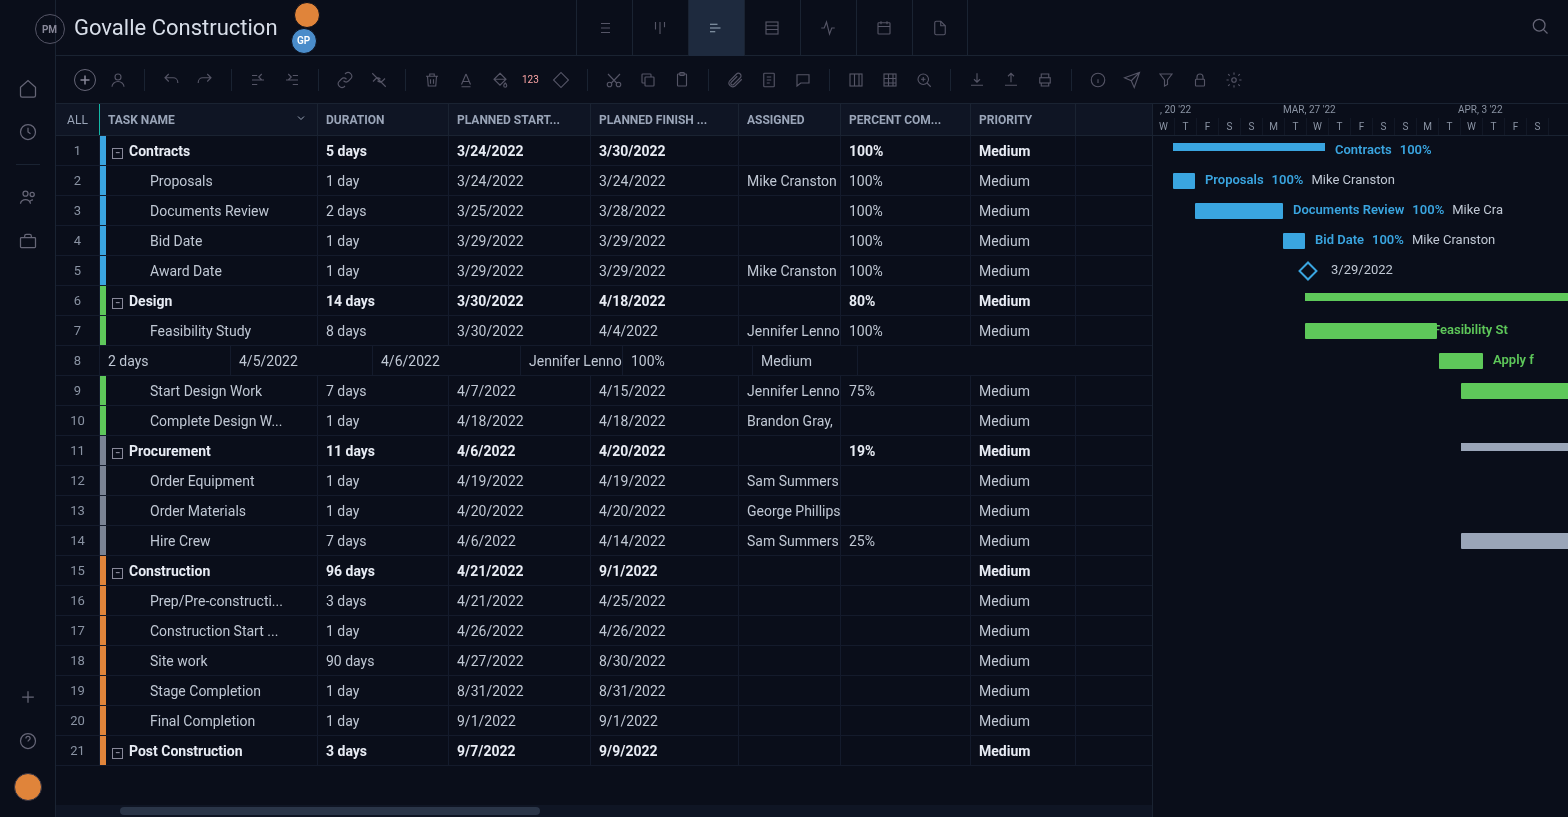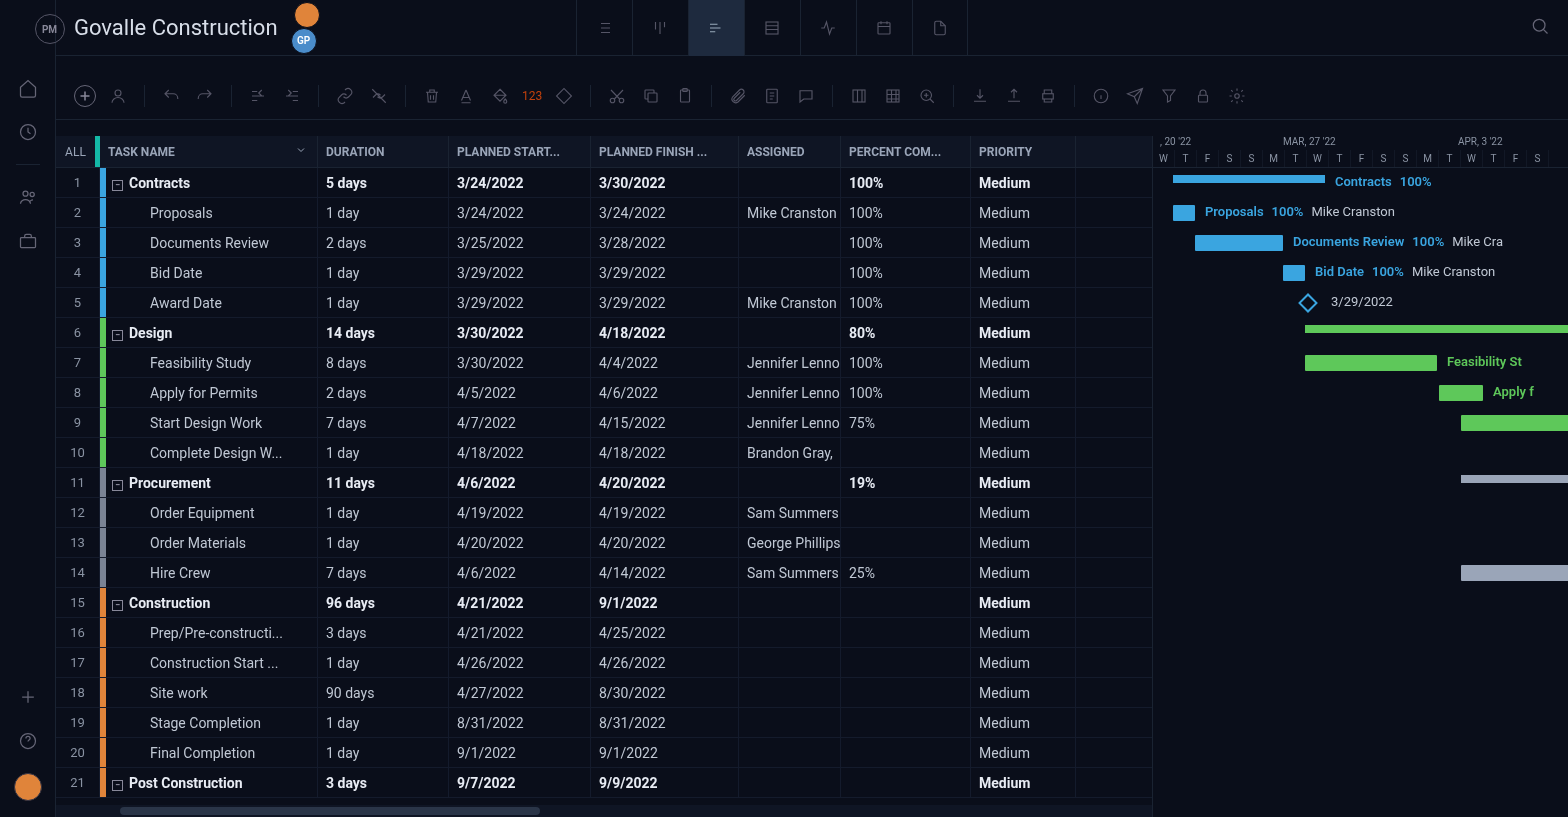--- a/index.html
+++ b/index.html
@@ -3,43 +3,43 @@
 <meta charset="utf-8">
 <style>
 * { margin:0; padding:0; box-sizing:border-box; font-family:-apple-system,BlinkMacSystemFont,"Segoe UI",Roboto,sans-serif; }
 body { background:#0a0e1a; color:#c5cdd9; width:1568px; height:817px; overflow:hidden; display:flex; }
 .left-rail { width:56px; background:#0a0e1a; border-right:1px solid #1a2332; display:flex; flex-direction:column; align-items:center; padding-top:14px; gap:20px; flex-shrink:0; }
 .left-rail .logo { width:30px; height:30px; border:1.5px solid #556; border-radius:50%; display:flex; align-items:center; justify-content:center; font-size:10px; font-weight:700; color:#889; margin-bottom:12px;margin-left:44px; }
 .left-rail .rail-icon { width:24px; height:24px; display:flex; align-items:center; justify-content:center; color:#667; cursor:pointer; }
 .left-rail .rail-icon svg { width:20px; height:20px; }
 .left-rail .spacer { flex:1; }
 .left-rail .avatar-bottom { width:28px; height:28px; border-radius:50%; background:#e0843a; border:1px solid #334; margin-bottom:16px; }
-.main { flex:1; display:flex; flex-direction:column; min-width:0;gap:16px; }
+.main { flex:1; display:flex; flex-direction:column; min-width:0; }
 .header { height:56px; display:flex; align-items:center; padding:0 18px; border-bottom:1px solid #1a2332; gap:16px; }
 .project-title { font-size:22px; color:#d8dee9; font-weight:400; }
 .avatar-group { display:flex; align-items:center;flex-direction:column; }
 .avatar-group .av { width:26px; height:26px; border-radius:50%; border:1px solid #0a0e1a; margin-left:-6px; }
 .avatar-group .av:first-child { margin-left:0; background:#e0843a; }
 .avatar-group .av.gp { background:#4a8cca; display:flex; align-items:center; justify-content:center; font-size:10px; font-weight:600; color:#fff; }
 .view-tabs { display:flex; margin-left:240px; gap:0; }
 .view-tab { width:56px; height:56px; display:flex; align-items:center; justify-content:center; color:#556; cursor:pointer; border-left:1px solid #1a2332; }
 .view-tab:last-child { border-right:1px solid #1a2332; }
 .view-tab.active { background:#1e2a3e; color:#9ab; }
 .view-tab svg { width:18px; height:18px; }
 .header .search-right { margin-left:auto; color:#667; cursor:pointer; }
 .toolbar { height:48px; display:flex; align-items:center; padding:0 18px; gap:10px; border-bottom:1px solid #1a2332; }
 .toolbar .tb { width:24px; height:24px; display:flex; align-items:center; justify-content:center; color:#556; cursor:pointer; }
 .toolbar .tb svg { width:18px; height:18px; }
 .toolbar .tb.circ { border:1.5px solid #667; border-radius:50%; width:22px; height:22px; color:#889; }
 .toolbar .sep { width:1px; height:22px; background:#1a2332; margin:0 4px; }
-.toolbar .num { font-size:12px; color:#c2410c; }
+.toolbar .num { font-size:10px; color:#fca5a5; }
 .content { flex:1; display:flex; min-height:0; }
 .grid-area { width:1096px; display:flex; flex-direction:column; min-height:0; flex-shrink:0; }
 .grid-header { display:flex; height:32px; background:#0f1524; border-bottom:1px solid #1a2332; font-size:12px; color:#9aa5b8; }
-.grid-header .allcol { width:44px; display:flex; align-items:center; justify-content:center; border-right:5px solid #14b8a6; }
+.grid-header .allcol { width:44px; display:flex; align-items:center; justify-content:center; border-right:1px solid #14b8a6; }
 .gh-cell { display:flex; align-items:center; padding:0 8px; border-right:1px solid #1a2332; white-space:nowrap; overflow:hidden; text-overflow:ellipsis;font-weight:bold; }
 .col-task{width:218px} .col-dur{width:131px} .col-start{width:142px} .col-finish{width:148px} .col-assign{width:102px} .col-pct{width:130px} .col-pri{width:105px}
 .task-header-dd { margin-left:auto; padding:2px; }
 .grid-body { flex:1; overflow-y:hidden; }
 .row { display:flex; height:30px; border-bottom:1px solid #141b2c; font-size:14px; align-items:stretch; }
 .row .numcol { width:44px; display:flex; align-items:center; justify-content:center; color:#8a93a3; border-right:1px solid #141b2c; font-size:13px; }
 .cell { display:flex; align-items:center; padding:0 8px; border-right:1px solid #141b2c; color:#c0c8d4; white-space:nowrap; overflow:hidden; text-overflow:ellipsis; }
 .task-cell { width:218px; padding:0; display:flex; align-items:center; }
 .color-strip { width:6px; height:100%; flex-shrink:0; }
 .cs-blue{background:#3aa5e0} .cs-green{background:#5ec85a} .cs-gray{background:#7a8394} .cs-orange{background:#e0843a}
@@ -443,24 +443,20 @@
             </div>
   <div class="cell col-dur">8 days</div>
   <div class="cell col-start">3/30/2022</div>
   <div class="cell col-finish">4/4/2022</div>
   <div class="cell col-assign">Jennifer Lenno</div>
   <div class="cell col-pct">100%</div>
   <div class="cell col-pri">Medium</div>
           </div>
           <div class="row">
             <div class="numcol">8</div>
-  <div class="cell task-cell">
-              <div class="color-strip cs-green"></div>
-              <div class="task-txt indent">Apply for Permits</div>
-            </div>
   <div class="cell col-dur">2 days</div>
   <div class="cell col-start">4/5/2022</div>
   <div class="cell col-finish">4/6/2022</div>
   <div class="cell col-assign">Jennifer Lenno</div>
   <div class="cell col-pct">100%</div>
   <div class="cell col-pri">Medium</div>
           </div>
           <div class="row">
             <div class="numcol">9</div>
   <div class="cell task-cell">
@@ -700,21 +696,21 @@
             <div class="milestone" style="left: 148px;"></div>
             <div class="gantt-label" style="left: 178px;">
               <span class="gl-assignee">3/29/2022</span>
             </div>
           </div>
           <div class="gantt-row" id="gr5">
             <div class="gantt-summary gs-green" style="left: 152px; width: 320px;"></div>
           </div>
           <div class="gantt-row" id="gr6">
             <div class="gantt-bar gb-green" style="left: 152px; width: 132px;"></div>
-            <div class="gantt-label" style="left: 294px;">
+            <div class="gantt-label" style="left: 280px;">
               <span class="gl-green">Feasibility St</span>
             </div>
           </div>
           <div class="gantt-row" id="gr7">
             <div class="gantt-bar gb-green" style="left: 286px; width: 44px;"></div>
             <div class="gantt-label" style="left: 340px;">
               <span class="gl-green">Apply f</span>
             </div>
           </div>
           <div class="gantt-row" id="gr8">

